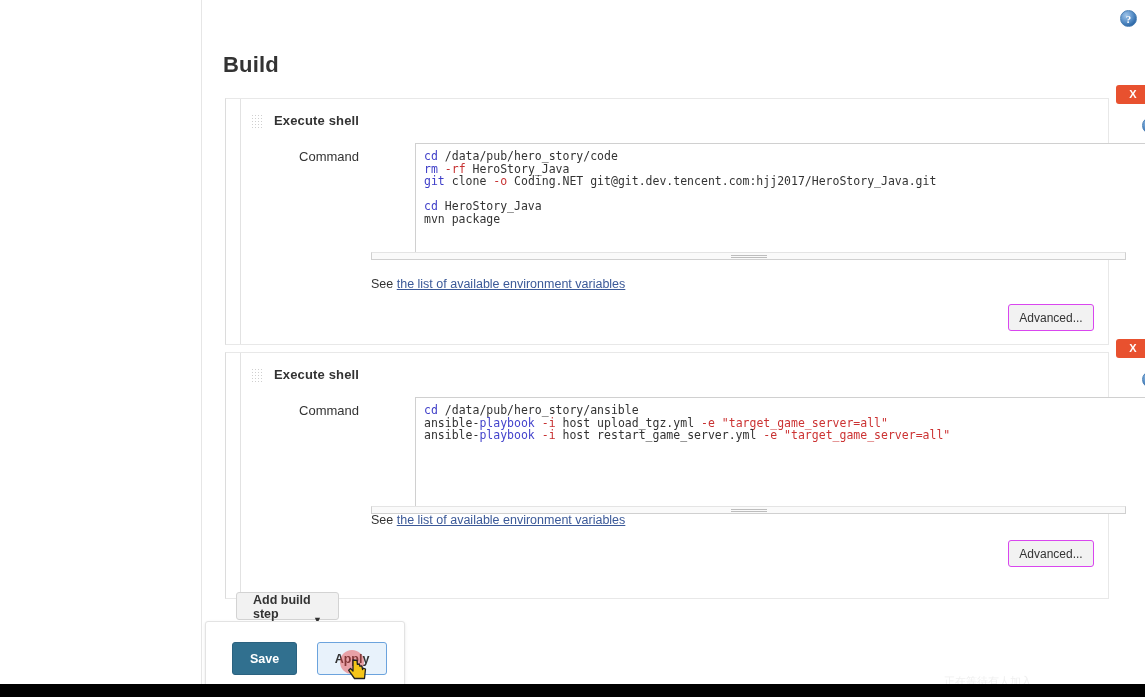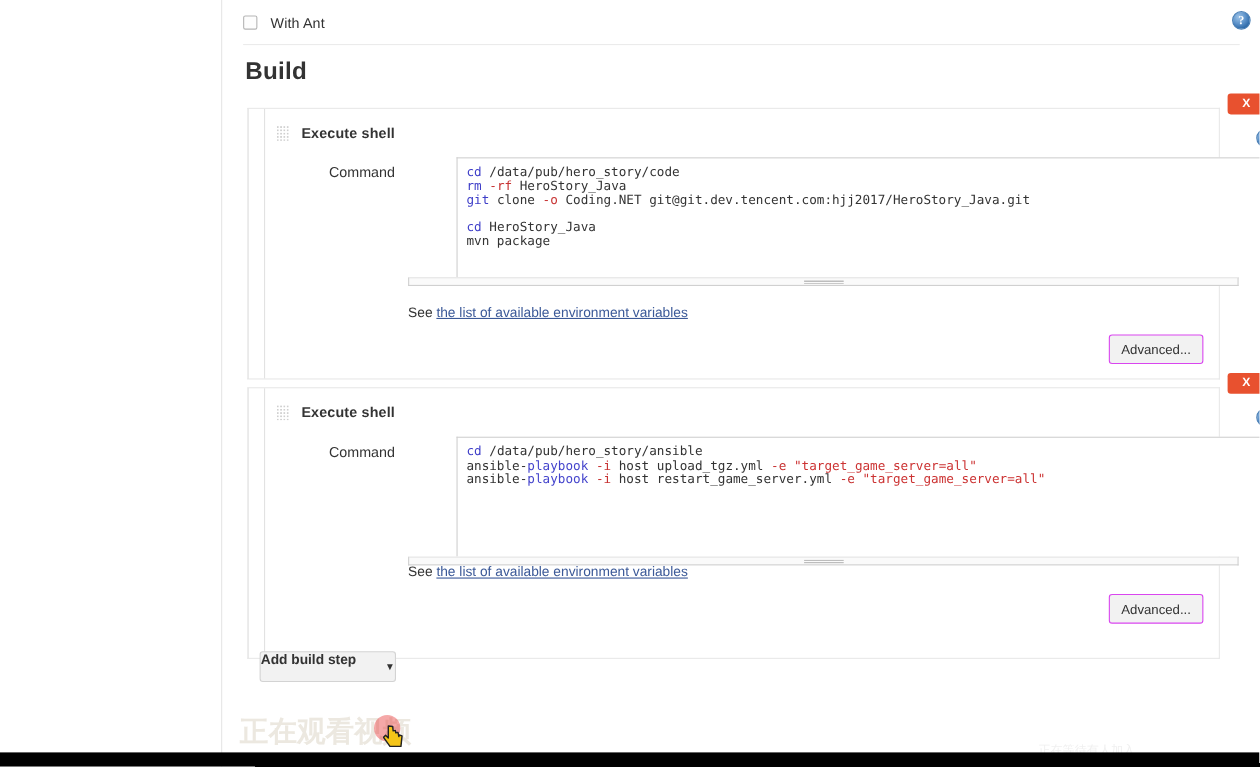--- a/index.html
+++ b/index.html
@@ -233,31 +233,31 @@
     color: #333333;
     font-family: "Liberation Sans", sans-serif;
     cursor: pointer;
     padding: 0;
   }
 
   
   .add-step-btn {
     position: absolute;
     left: 33px; top: 592px;
-    width: 124px; height: 28px;
+    width: 103px; height: 28px;
     background: #f2f2f2;
     border: 1px solid #d3d3d3;
     border-radius: 3px;
     font-size: 12.5px;
     font-weight: bold;
     color: #333333;
     font-family: "Liberation Sans", sans-serif;
     cursor: pointer;
     text-align: left;
-    padding: 0 0;
+    padding: 0 16px;
   }
   .add-step-btn .caret {
     float: right;
     font-size: 9px;
     line-height: 26px;
   }
 
   
   .save-bar {
     position: absolute;
@@ -358,24 +358,20 @@
 </style>
 </head>
 <body>
 
 <div id="root">
 
   <div class="left-gutter"></div>
 
   <div class="page-area">
 
-    <div class="with-ant-row">
-      <span class="chk"></span>
-      <span class="with-ant-label">With Ant</span>
-    </div>
     <span class="help-dot help-top"></span>
 
     <div class="build-heading">Build</div>
 
     <div class="step-block first">
       <div class="step-inner">
         <span class="grip"></span>
         <span class="step-title">Execute shell</span>
         <button class="x-btn">X</button>
         <span class="help-dot help-step"></span>
@@ -420,20 +416,24 @@
       </div>
     </div>
 
     <button class="add-step-btn"><span>Add build step</span><span class="caret">▼</span></button>
 
   </div>
 
   <div class="wm-ghost">正在观看视频</div>
   <div class="wm-corner">正在等待有人加入</div>
 
+  <div class="save-bar">
+    <button class="save-btn">Save</button>
+    <button class="apply-btn">Apply</button>
+  </div>
 
   <div class="click-dot"></div>
   <div class="cursor-hand">
     <svg width="20" height="24" viewBox="0 0 20 24">
       <path d="M5 2 L5 13 L2.5 10.5 L0.7 12.3 L6.5 20.5 L16.5 20.5 L17.5 11 L15 10.2 L14.6 11.6 L13.8 7.8 L11.8 8.2 L11.4 6 L9.4 6.4 L9 2.4 Z" fill="#f5c518" stroke="#222222" stroke-width="1.3" stroke-linejoin="round"></path>
     </svg>
   </div>
 
   <div class="bottom-bar"></div>
 

